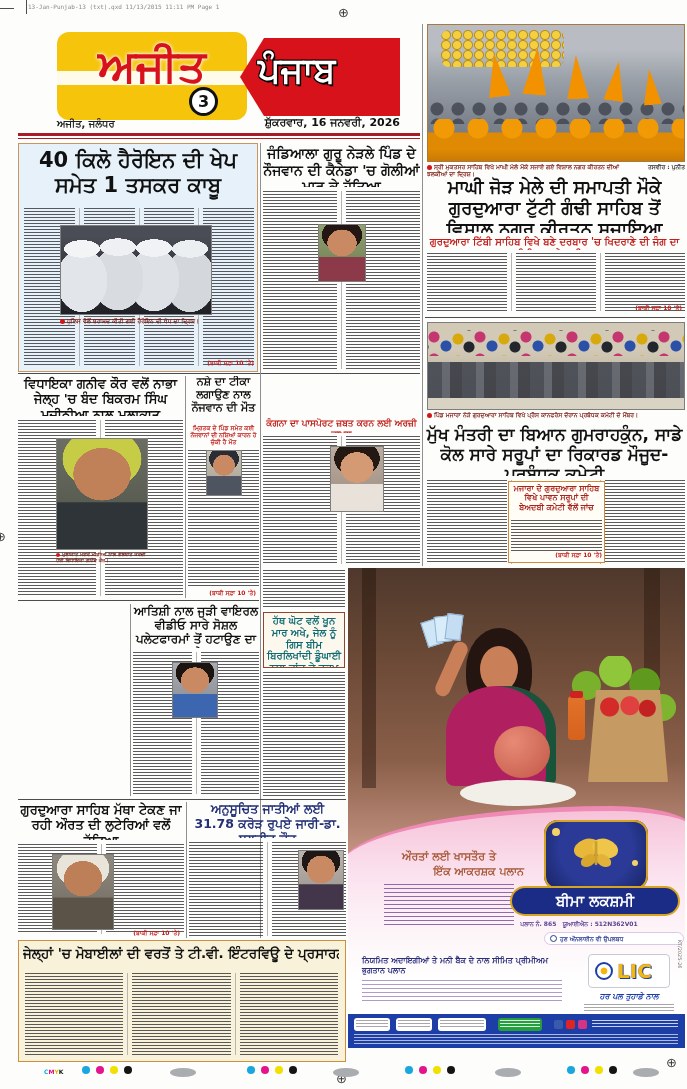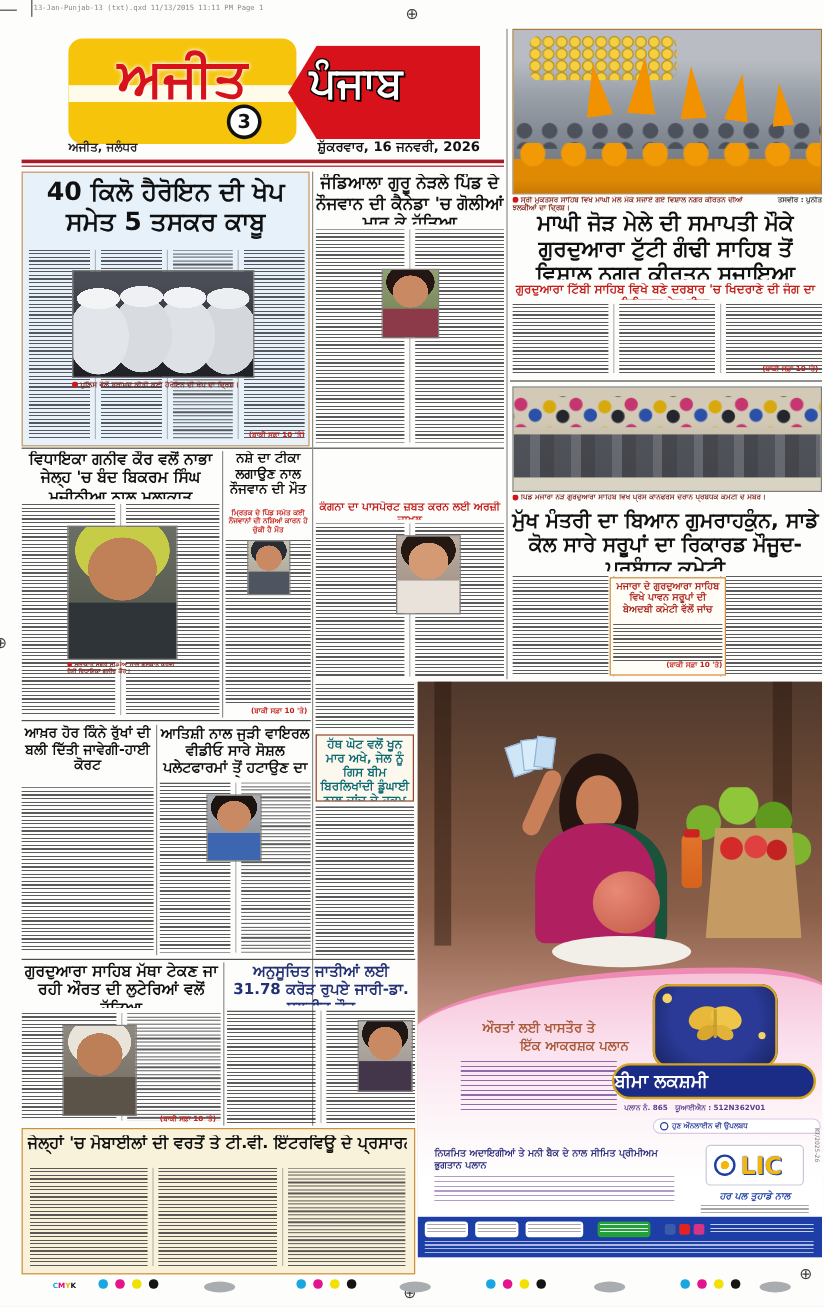--- a/index.html
+++ b/index.html
@@ -88,21 +88,21 @@
     </div>
     <div class="abs" style="left:171px;top:59px;width:29px;height:29px;border:3px solid #111;border-radius:50%;background:#fff;text-align:center">
       <span style="font-size:16px;font-weight:700;line-height:23px;color:#111">3</span>
     </div>
     <div class="abs" style="left:39px;top:90px;font-size:10px;font-weight:700;color:#222">ਅਜੀਤ, ਜਲੰਧਰ</div>
     <div class="abs" style="left:232px;top:88px;width:150px;text-align:right;font-size:11px;font-weight:700;color:#111">ਸ਼ੁੱਕਰਵਾਰ, 16 ਜਨਵਰੀ, 2026</div>
   </div>
   <div class="abs" style="left:18px;top:133px;width:402px;height:6px;border-top:3px solid #a81c28;border-bottom:1px solid #a81c28"></div>
 
   <div class="abs" style="left:18px;top:143px;width:240px;height:229px;background:#e6f1fa;border:1px solid #c9965e">
-    <div class="hl abs" style="left:4px;top:4px;width:230px;height:56px;font-size:21px">40 ਕਿਲੋ ਹੈਰੋਇਨ ਦੀ ਖੇਪ ਸਮੇਤ 5 ਤਸਕਰ ਕਾਬੂ</div>
+    <div class="hl abs" style="left:4px;top:4px;width:230px;height:56px;font-size:21px">40 ਕਿਲੋ ਹੈਰੋਇਨ ਦੀ ਖੇਪ ਸਮੇਤ 1 ਤਸਕਰ ਕਾਬੂ</div>
     <div class="cols abs" style="left:5px;top:64px;width:230px;height:158px">
       <div class="c ft"></div>
       <div class="c ft"></div>
       <div class="c ft"></div>
       <div class="c ft"></div>
     </div>
   </div>
   <div class="photo sacks" style="left:60px;top:225px;width:152px;height:90px"></div>
   <div class="cap abs" style="left:60px;top:318px;width:152px">
     <span class="dot"></span><span>ਪੁਲਿਸ ਵੱਲੋਂ ਬਰਾਮਦ ਕੀਤੀ ਗਈ ਹੈਰੋਇਨ ਦੀ ਖੇਪ ਦਾ ਦ੍ਰਿਸ਼।</span>
@@ -146,24 +146,20 @@
     <div class="hl red abs" style="left:0;top:42px;width:157px;height:15px;font-size:9px">ਕੰਗਨਾ ਦਾ ਪਾਸਪੋਰਟ ਜ਼ਬਤ ਕਰਨ ਲਈ ਅਰਜ਼ੀ ਦਾਖਲ</div>
     <div class="cols abs" style="left:0;top:60px;width:157px;height:128px">
       <div class="c ft"></div>
       <div class="c ft"></div>
     </div>
   </div>
   <div class="portrait" style="left:330px;top:446px;width:54px;height:66px;--hair:#241813;--skin:#d49a74;--shirt:#e9e2da;--bg1:#bcac9f;--bg2:#9a8b7e"></div>
   <div class="abs ft" style="left:263px;top:570px;width:82px;height:38px"></div>
 
   <div class="hr" style="left:18px;top:600px;width:241px"></div>
-  <div class="abs" style="left:18px;top:604px;width:110px;height:192px">
-    <div class="hl abs" style="left:0;top:0;width:110px;height:48px;font-size:11.5px">ਆਖ਼ਰ ਹੋਰ ਕਿੰਨੇ ਰੁੱਖਾਂ ਦੀ ਬਲੀ ਦਿੱਤੀ ਜਾਵੇਗੀ-ਹਾਈ ਕੋਰਟ</div>
-    <div class="abs ft" style="left:0;top:52px;width:110px;height:138px"></div>
-  </div>
   <div class="vr" style="left:130px;top:604px;height:192px"></div>
 
   <div class="abs" style="left:133px;top:604px;width:126px;height:192px">
     <div class="hl abs" style="left:0;top:0;width:126px;height:44px;font-size:12px">ਆਤਿਸ਼ੀ ਨਾਲ ਜੁੜੀ ਵਾਇਰਲ ਵੀਡੀਓ ਸਾਰੇ ਸੋਸ਼ਲ ਪਲੇਟਫਾਰਮਾਂ ਤੋਂ ਹਟਾਉਣ ਦਾ ਆਦੇਸ਼</div>
     <div class="cols abs" style="left:0;top:48px;width:126px;height:142px">
       <div class="c ft"></div>
       <div class="c ft"></div>
     </div>
   </div>
   <div class="portrait" style="left:172px;top:662px;width:46px;height:56px;--hair:#1c1410;--shirt:#3c66b0;--bg1:#a9adb3;--bg2:#83878d"></div>
@@ -293,21 +289,21 @@
       <svg width="56" height="40" viewBox="0 0 60 40" style="position:absolute;left:24px;top:14px">
         <ellipse cx="20" cy="14" rx="14" ry="10" fill="#e8b83a" transform="rotate(-20 20 14)"></ellipse>
         <ellipse cx="40" cy="14" rx="14" ry="10" fill="#f0c64a" transform="rotate(20 40 14)"></ellipse>
         <ellipse cx="22" cy="27" rx="9" ry="6" fill="#d9a62e" transform="rotate(-30 22 27)"></ellipse>
         <ellipse cx="38" cy="27" rx="9" ry="6" fill="#e3b238" transform="rotate(30 38 27)"></ellipse>
         <rect x="28.5" y="6" width="3" height="26" rx="1.5" fill="#caa12f"></rect>
       </svg>
       <div class="abs" style="left:8px;top:8px;width:8px;height:8px;border-radius:50%;background:#f4d268"></div>
       <div class="abs" style="left:88px;top:40px;width:6px;height:6px;border-radius:50%;background:#f4d268"></div>
     </div>
-    <div class="abs" style="left:162px;top:318px;width:170px;height:30px;background:#1b2c86;border:2px solid #d7a41f;border-radius:16px;">
+    <div class="abs" style="left:162px;top:318px;width:170px;height:30px;background:#1b2c86;border:2px solid #d7a41f;border-radius:16px;text-align:center">
       <span style="font-size:15px;font-weight:800;color:#fff;line-height:26px">ਬੀਮਾ ਲਕਸ਼ਮੀ</span>
     </div>
     <div class="abs" style="left:128px;top:352px;width:206px;text-align:center;font-size:6px;color:#5a3f8f;font-weight:700">
       <span>ਪਲਾਨ ਨੰ. 865</span>&nbsp;&nbsp;
       <span>ਯੂਆਈਐਨ : 512N362V01</span>
     </div>
     <div class="abs" style="left:196px;top:364px;width:140px;height:13px;background:#fff;border-radius:8px;border:1px solid #d9c8e8;display:flex;align-items:center;gap:3px;padding:0 5px">
       <span style="width:7px;height:7px;border-radius:50%;border:1.5px solid #2a3a96;display:inline-block"></span>
       <span style="font-size:6px;color:#2a3a96;font-weight:700">ਹੁਣ ਔਨਲਾਈਨ ਵੀ ਉਪਲਬਧ</span>
     </div>

